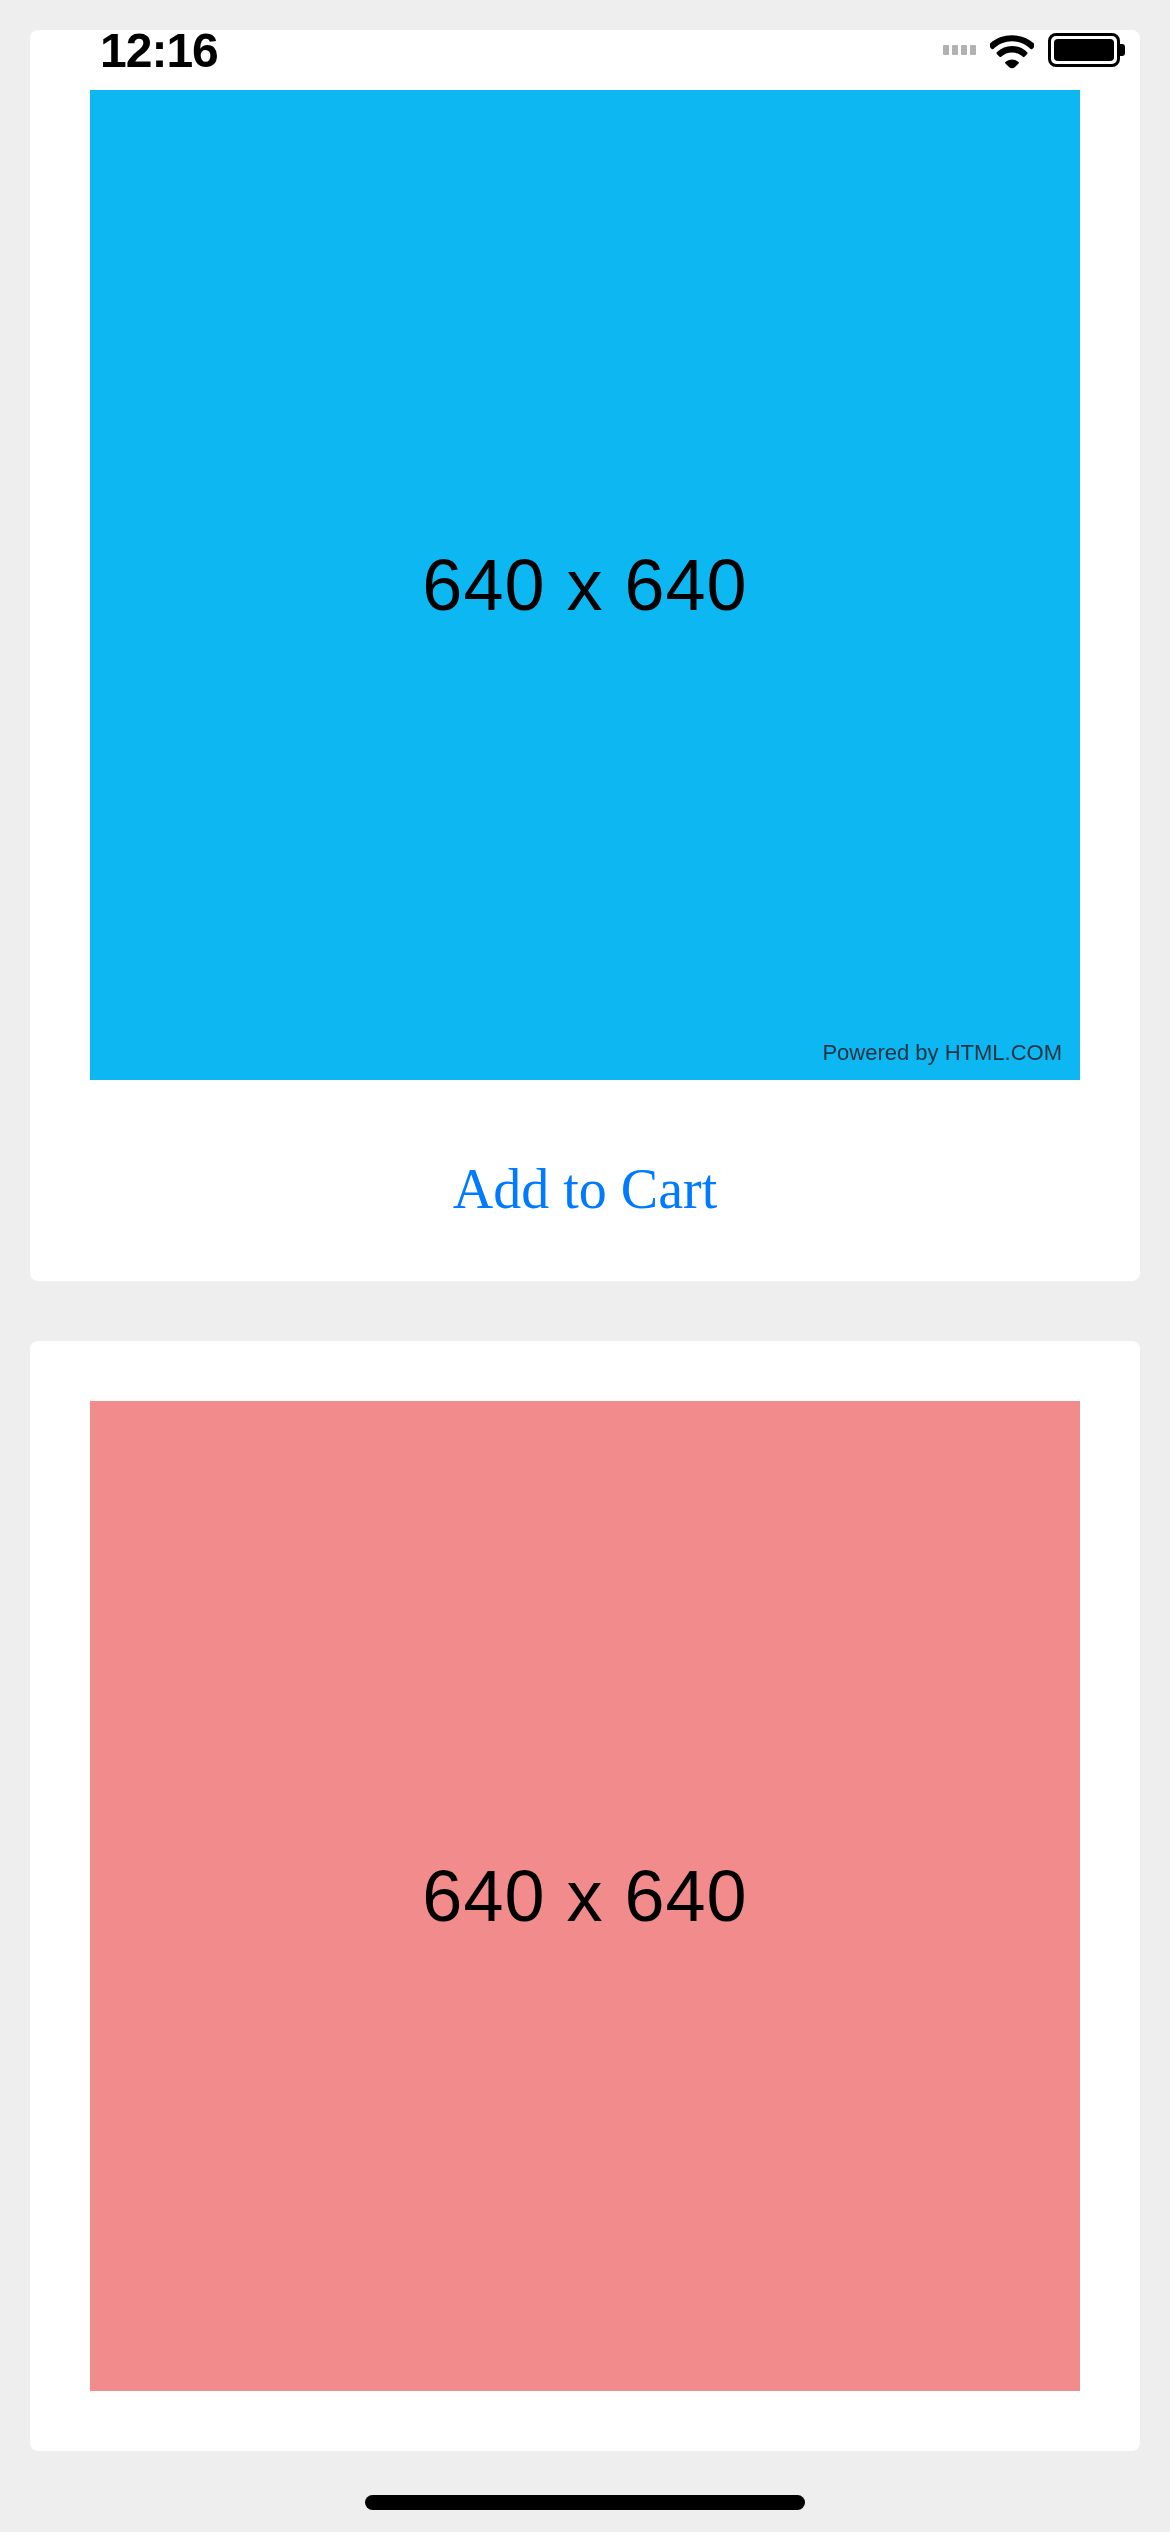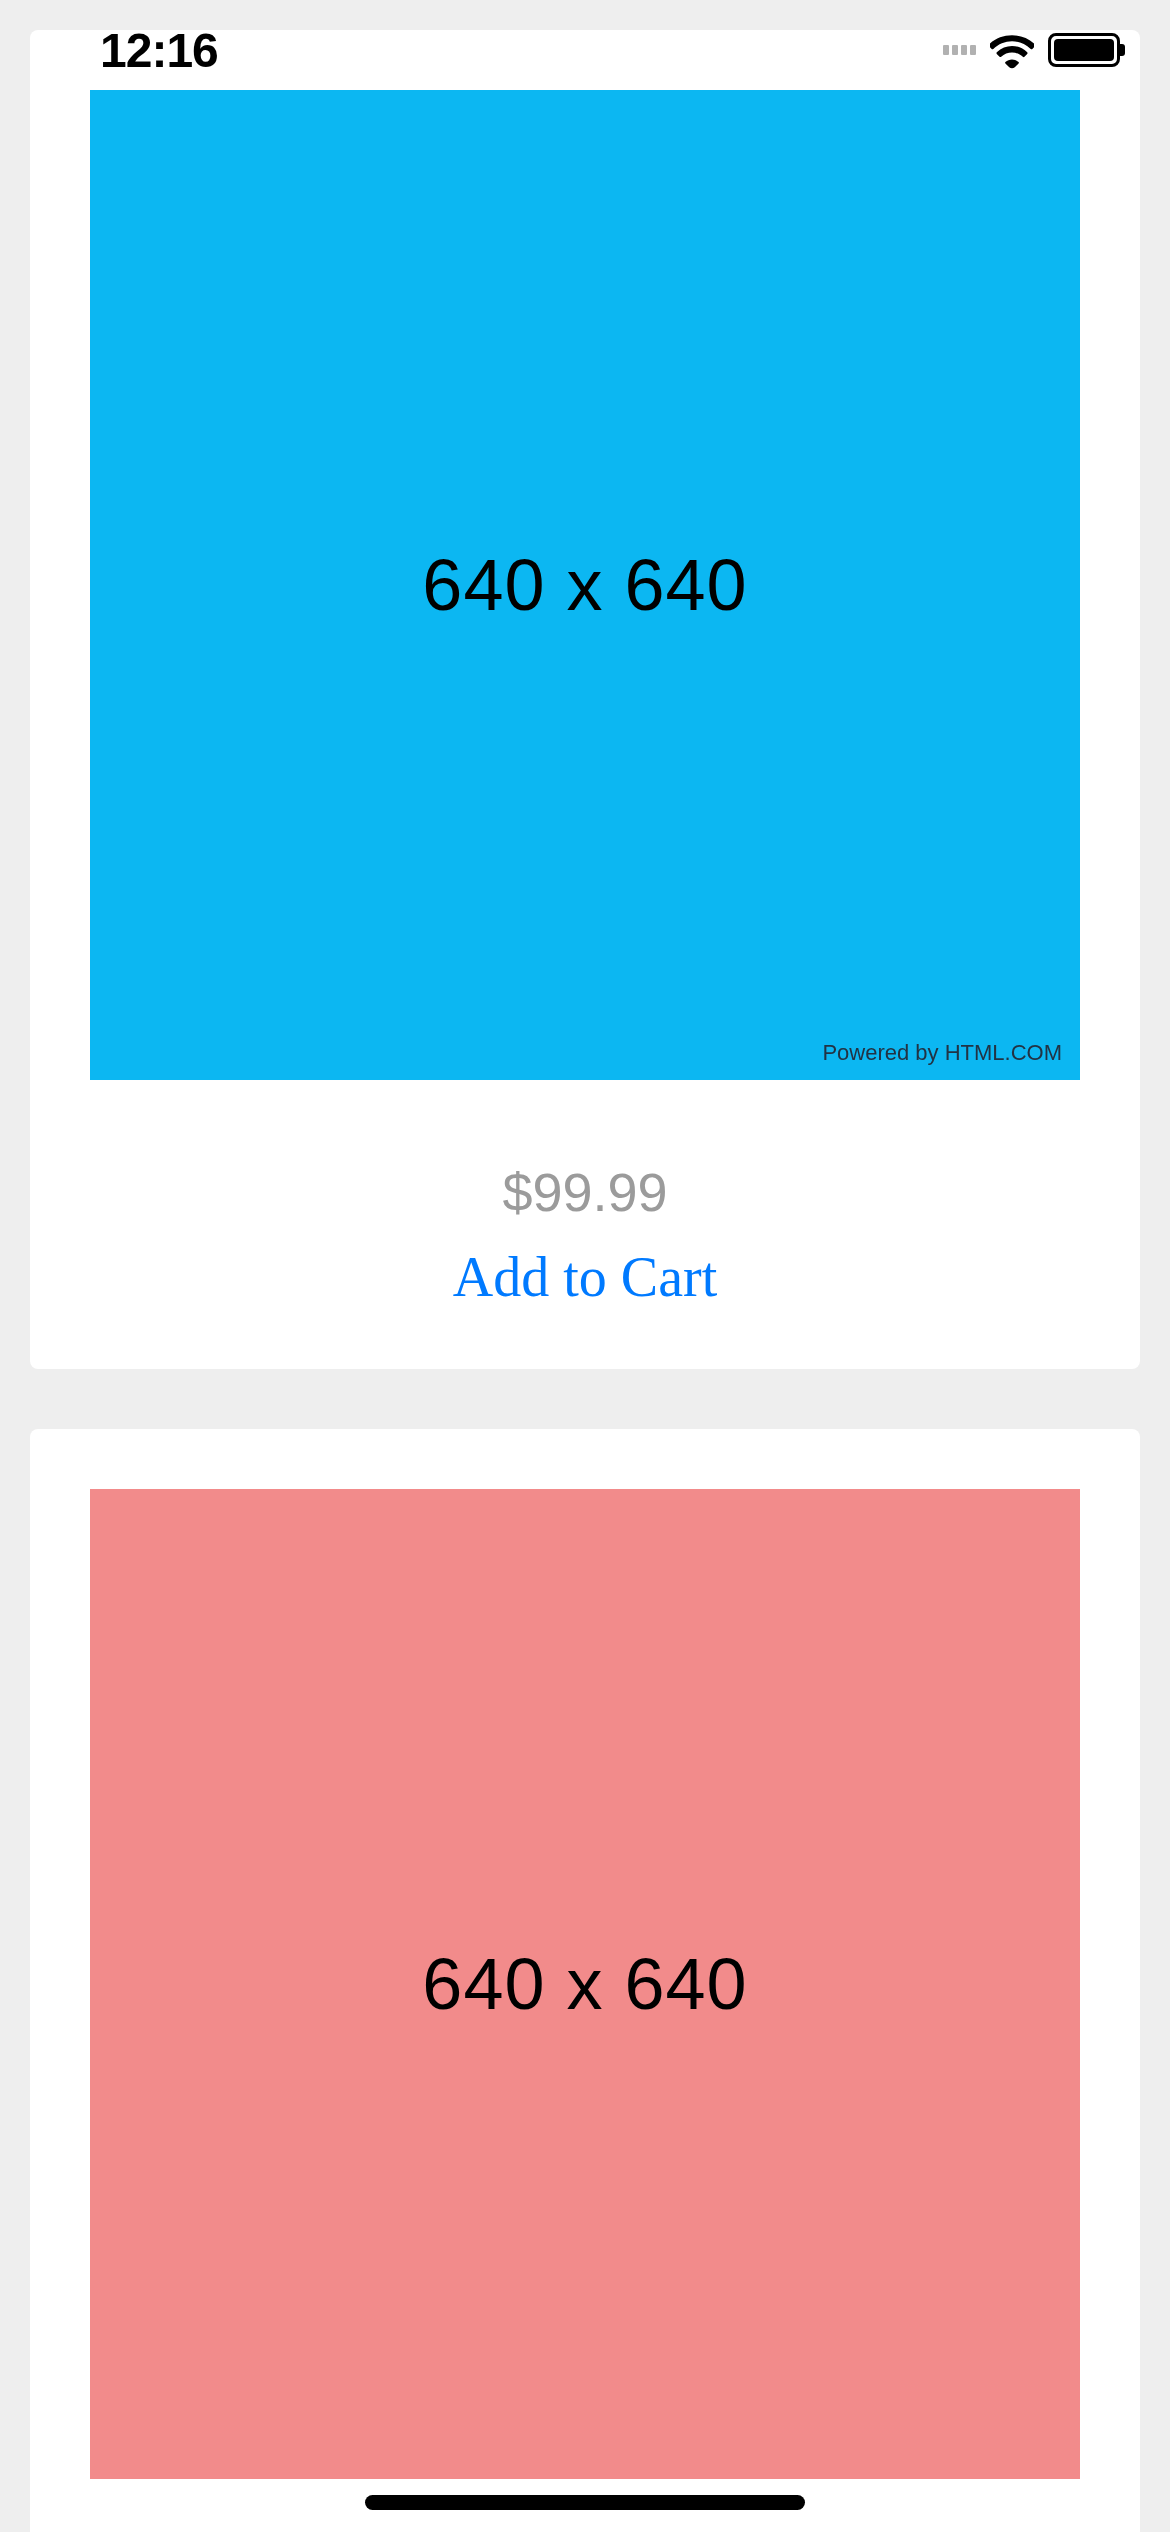--- a/index.html
+++ b/index.html
@@ -187,21 +187,20 @@
 </div>
 
 <div class="content">
 
   <div class="card">
     <div class="product-image blue">
       <span class="dim-text">640 x 640</span>
       <span class="powered">Powered by HTML.COM</span>
     </div>
     <div class="card-info">
-      <div class="product-price">$99.99</div>
       <button class="add-to-cart">Add to Cart</button>
     </div>
   </div>
 
   <div class="card">
     <div class="product-image red">
       <span class="dim-text">640 x 640</span>
     </div>
   </div>
 

